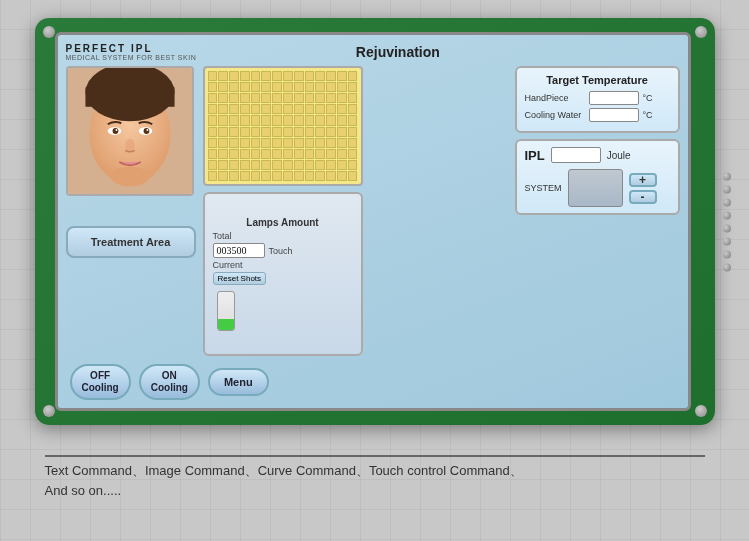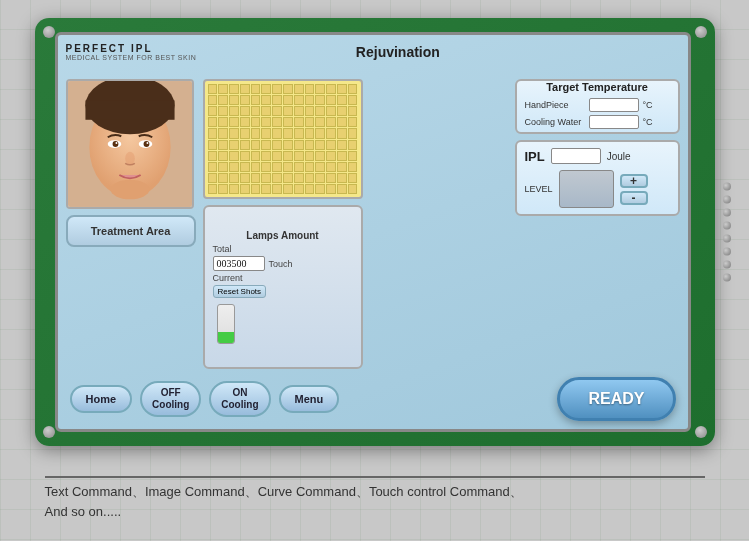--- a/index.html
+++ b/index.html
@@ -29,21 +29,21 @@
       border: 3px solid #888;
       padding: 8px;
       position: relative;
     }
 
     
     .title-bar {
       display: flex;
       align-items: center;
       justify-content: space-between;
-      margin-bottom: 18px;
+      margin-bottom: 5px;
     }
 
     
     .main-content {
       display: flex;
       gap: 7px;
     }
 
     
     .left-col {
@@ -75,20 +75,21 @@
     .treatment-btn {
       background: linear-gradient(180deg, #d0e8f8, #b0cce0);
       border: 2px solid #8ab;
       border-radius: 8px;
       padding: 8px 6px;
       text-align: center;
       font-size: 11px;
       color: #333;
       cursor: pointer;
       font-weight: bold;
+      margin-top: 24px;
     }
 
     
     .mid-col {
       display: flex;
       flex-direction: column;
       gap: 6px;
       flex: 1;
     }
 
@@ -190,21 +191,21 @@
       flex-direction: column;
       gap: 6px;
       width: 165px;
       flex-shrink: 0;
     }
 
     .target-temp-box {
       background: linear-gradient(180deg, #e8f4fc, #d0e8f8);
       border: 2px solid #aaa;
       border-radius: 6px;
-      padding: 0 8px;
+      padding: 6px 8px;
     }
 
     .target-temp-title {
       font-size: 11px;
       font-weight: bold;
       color: #222;
       margin-bottom: 5px;
       text-align: center;
     }
 
@@ -688,43 +689,41 @@
           </div>
         </div>
 
         <div class="ipl-box">
           <div class="ipl-top-row">
             <span class="ipl-label">IPL</span>
             <div class="ipl-input"></div>
             <span class="ipl-joule">Joule</span>
           </div>
           <div class="level-area">
-            <span class="level-label">LEVEL</span>
+            <span class="level-label">SYSTEM</span>
             <div class="level-box"></div>
             <div class="plus-minus">
               <button class="pm-btn">+</button>
               <button class="pm-btn">-</button>
             </div>
           </div>
         </div>
       </div>
     </div>
 
     <div class="buttons-row">
-      <button class="nav-btn">Home</button>
       <button class="nav-btn-stack">
         <span>OFF</span><br>
         <span>Cooling</span>
       </button>
       <button class="nav-btn-stack">
         <span>ON</span><br>
         <span>Cooling</span>
       </button>
       <button class="nav-btn">Menu</button>
-      <button class="ready-btn">READY</button>
     </div>
   </div>
 </div>
 
 <div class="text-content">
   <div class="divider"></div>
   <p class="intro-text" style="white-space:pre-line;">Text Command、Image Command、Curve Command、Touch control Command、
 And so on.....</p>
 </div>
 

